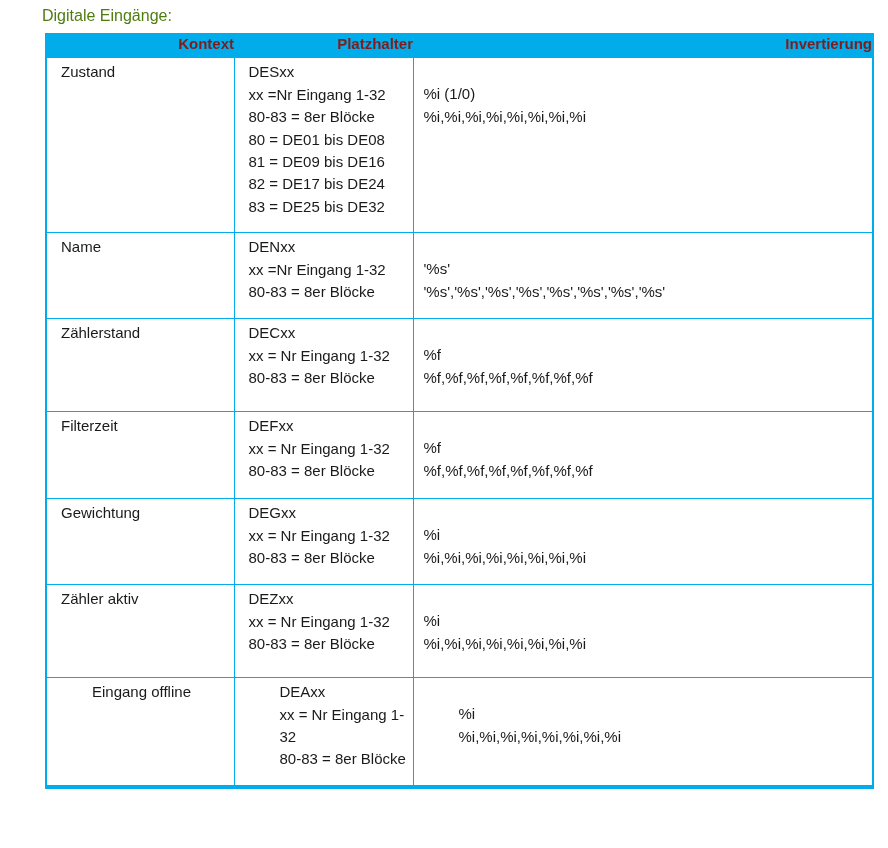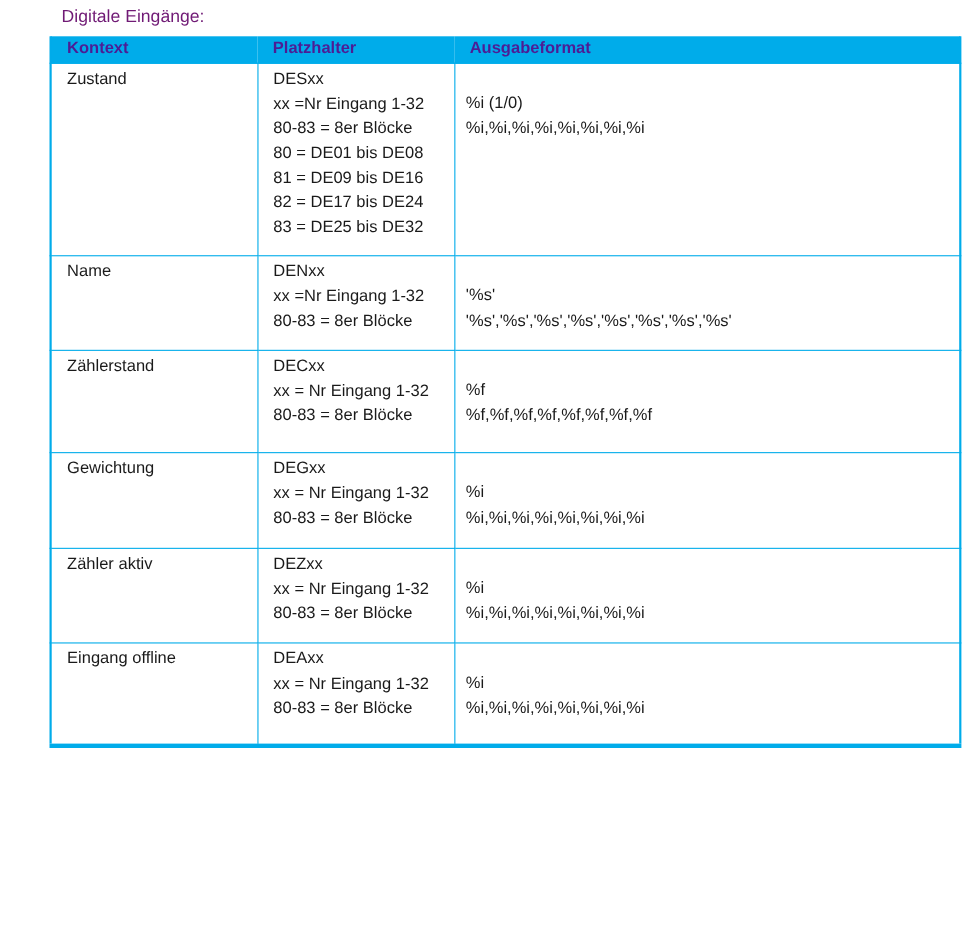--- a/index.html
+++ b/index.html
@@ -14,48 +14,48 @@
   }
   .page {
     position: relative;
     width: 888px;
     height: 848px;
     background: #ffffff;
     overflow: hidden;
   }
   .doc-title {
     position: absolute;
-    left: 56px;
+    left: 42px;
     top: 6px;
     font-size: 16px;
     line-height: 20px;
-    color: #701a75;
+    color: #4d7c0f;
   }
   table.data-table {
     position: absolute;
     left: 45px;
     top: 33px;
     width: 827px;
     border-collapse: collapse;
     table-layout: fixed;
     border-left: 2px solid var(--accent);
     border-right: 2px solid var(--accent);
     border-bottom: 4px solid var(--accent);
     font-size: 15px;
     line-height: 22.4px;
   }
   col.c-kontext { width: 188px; }
   col.c-platzhalter { width: 179px; }
   col.c-ausgabeformat { width: 460px; }
   thead th {
     background: var(--accent);
-    color: #4c1d95;
+    color: #7f1d1d;
     font-weight: bold;
     font-size: 15px;
-    text-align: left;
+    text-align: right;
     height: 23px;
     padding: 0 0 2px 14px;
     vertical-align: middle;
     border: none;
   }
   tbody td {
     border: 1px solid var(--accent);
     vertical-align: top;
     padding: 3px 6px 14px 14px;
     white-space: pre-line;
@@ -83,21 +83,21 @@
   <table class="data-table">
     <colgroup>
       <col class="c-kontext">
       <col class="c-platzhalter">
       <col class="c-ausgabeformat">
     </colgroup>
     <thead>
       <tr>
         <th>Kontext</th>
         <th>Platzhalter</th>
-        <th>Ausgabeformat</th>
+        <th>Invertierung</th>
       </tr>
     </thead>
     <tbody>
       <tr>
         <td>Zustand</td>
         <td>DESxx
 xx =Nr Eingang 1-32
 80-83 = 8er Blöcke
 80 = DE01 bis DE08
 81 = DE09 bis DE16
@@ -110,20 +110,28 @@
         <td>Name</td>
         <td>DENxx
 xx =Nr Eingang 1-32
 80-83 = 8er Blöcke</td>
         <td class="fmt">'%s'
 '%s','%s','%s','%s','%s','%s','%s','%s'</td>
       </tr>
       <tr>
         <td>Zählerstand</td>
         <td>DECxx
+xx = Nr Eingang 1-32
+80-83 = 8er Blöcke</td>
+        <td class="fmt">%f
+%f,%f,%f,%f,%f,%f,%f,%f</td>
+      </tr>
+      <tr>
+        <td>Filterzeit</td>
+        <td>DEFxx
 xx = Nr Eingang 1-32
 80-83 = 8er Blöcke</td>
         <td class="fmt">%f
 %f,%f,%f,%f,%f,%f,%f,%f</td>
       </tr>
       <tr>
         <td>Gewichtung</td>
         <td>DEGxx
 xx = Nr Eingang 1-32
 80-83 = 8er Blöcke</td>

